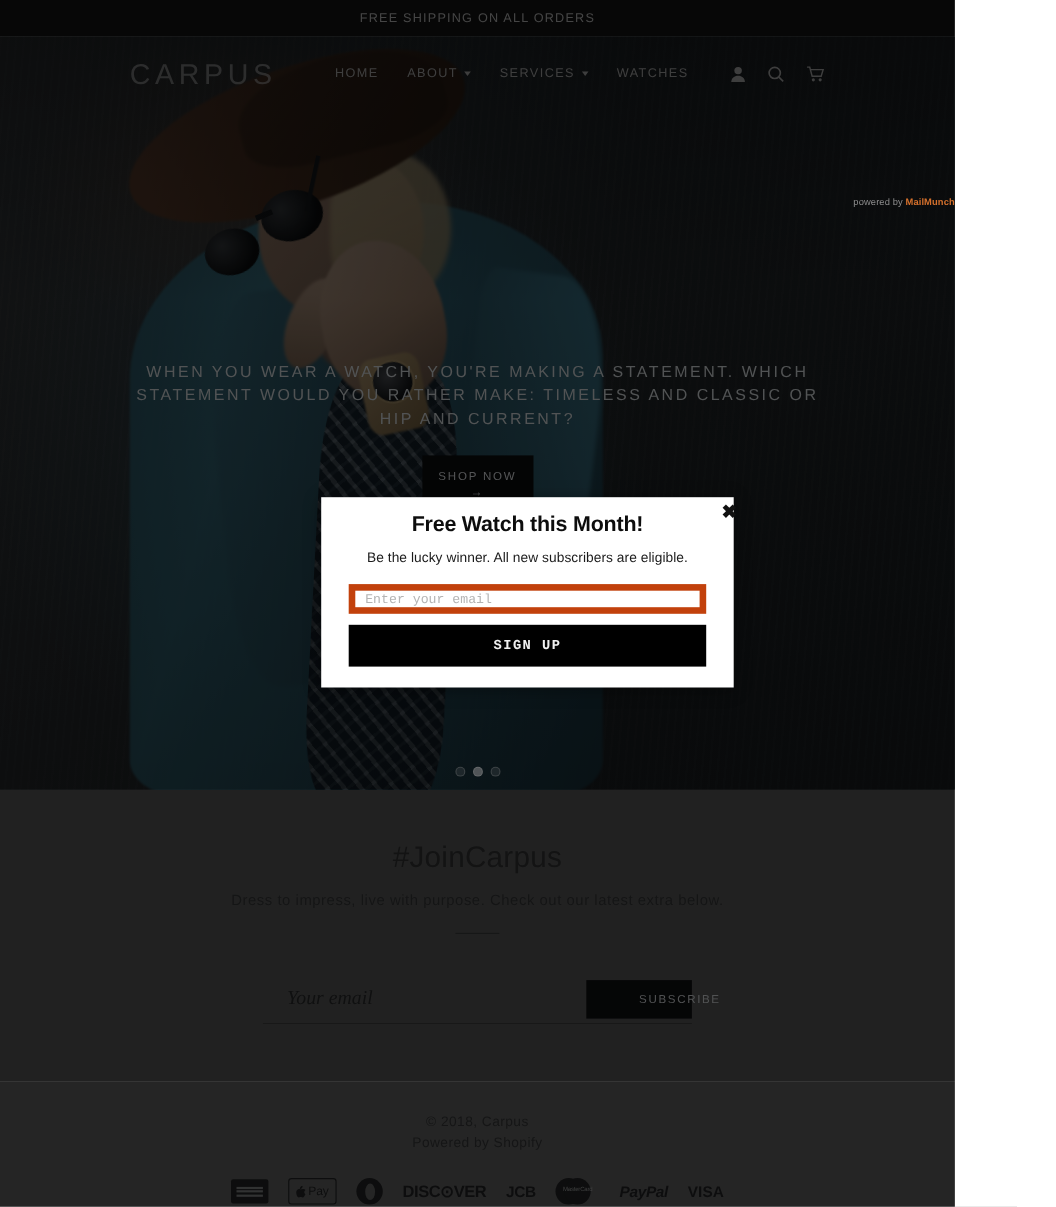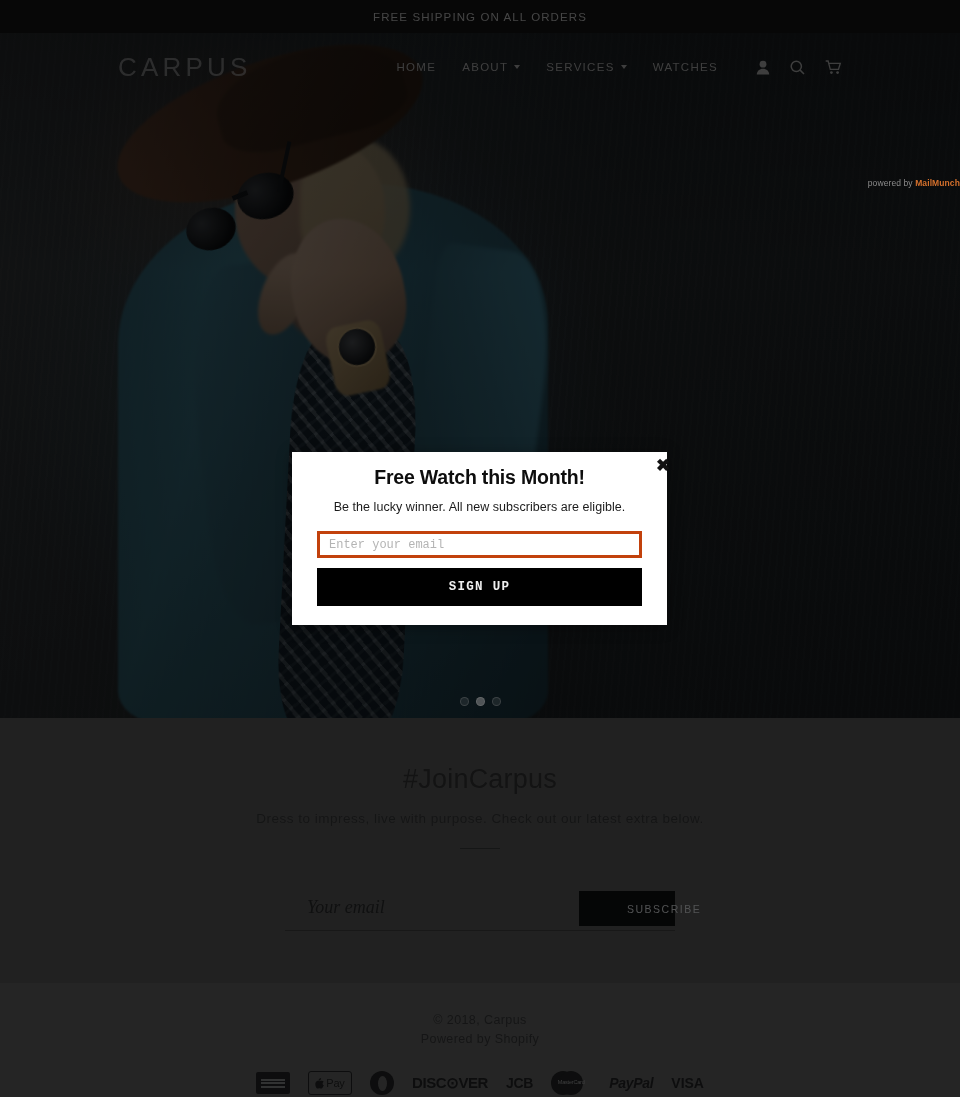--- a/index.html
+++ b/index.html
@@ -9,21 +9,21 @@
     width: 960px;
     height: 1097px;
     background: #ffffff;
     font-family: "Liberation Sans", sans-serif;
     overflow: hidden;
   }
 
   
   .page {
     position: relative;
-    width: 960px;
+    width: 868px;
     height: 1097px;
     border-radius: 23px;
   }
   .dim-overlay {
     position: absolute;
     inset: 0;
     background: rgba(0,0,0,0.55);
     z-index: 50;
     pointer-events: none;
   }
@@ -497,21 +497,21 @@
   .modal-sub {
     margin-top: 11px;
     color: #1b1b1b;
     font-size: 12.5px;
     letter-spacing: 0.05px;
   }
   .modal-input {
     margin-top: 17px;
     width: 100%;
     height: 27px;
-    border: 3px solid #c2410c;
+    border: 6px solid #c2410c;
     background: #fff;
     outline: none;
     padding: 0 9px;
     font-family: "Liberation Mono", monospace;
     font-size: 12px;
     color: #222;
   }
   .modal-input::placeholder { color: #b4b4b4; }
   .modal-btn {
     margin-top: 10px;
@@ -604,20 +604,27 @@
             <svg width="17" height="15" viewBox="0 0 17 15" fill="none" stroke="#8b8b8b" stroke-width="1.3">
               <path d="M0.7 1h2.4l2.2 8.3h8.2l1.8-6H4"></path>
               <circle cx="6.4" cy="12.6" r="1.4" fill="#8b8b8b" stroke="none"></circle>
               <circle cx="12.6" cy="12.6" r="1.4" fill="#8b8b8b" stroke="none"></circle>
             </svg>
           </span>
         </div>
       </nav>
     </div>
 
+    <div class="hero-copy">
+      <div class="hero-headline">WHEN YOU WEAR A WATCH, YOU'RE MAKING A STATEMENT. WHICH STATEMENT WOULD YOU RATHER MAKE: TIMELESS AND CLASSIC OR HIP AND CURRENT?</div>
+      <div class="hero-btn">
+        <span>SHOP NOW</span>
+        <span class="arrow">→</span>
+      </div>
+    </div>
 
     <div class="slider-dots">
       <span class="dot"></span>
       <span class="dot active"></span>
       <span class="dot"></span>
     </div>
   </div>
 
   <section class="join-section">
     <h2 class="join-title">#JoinCarpus</h2>

